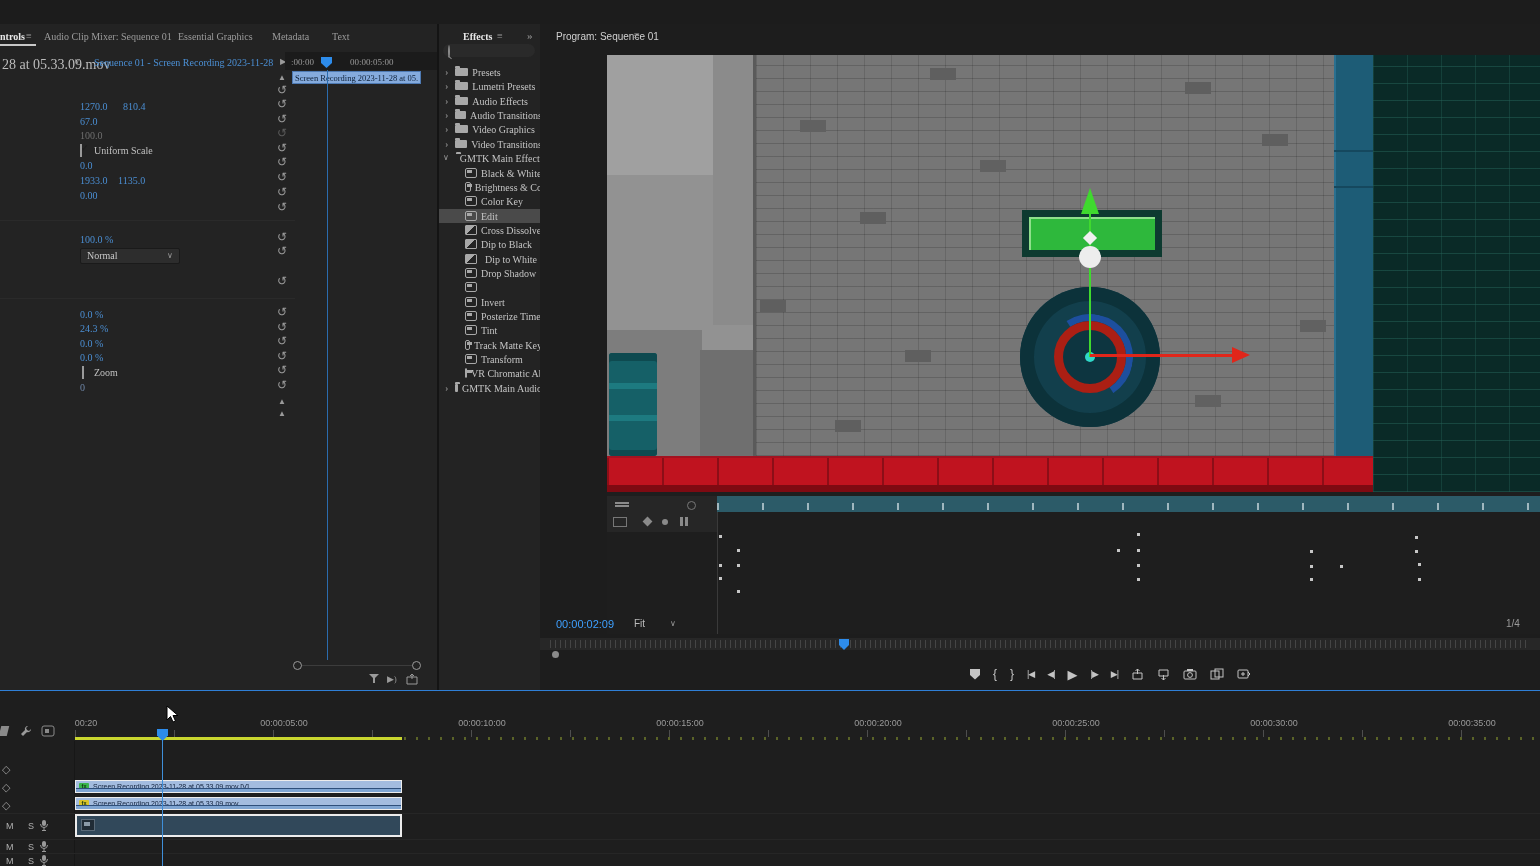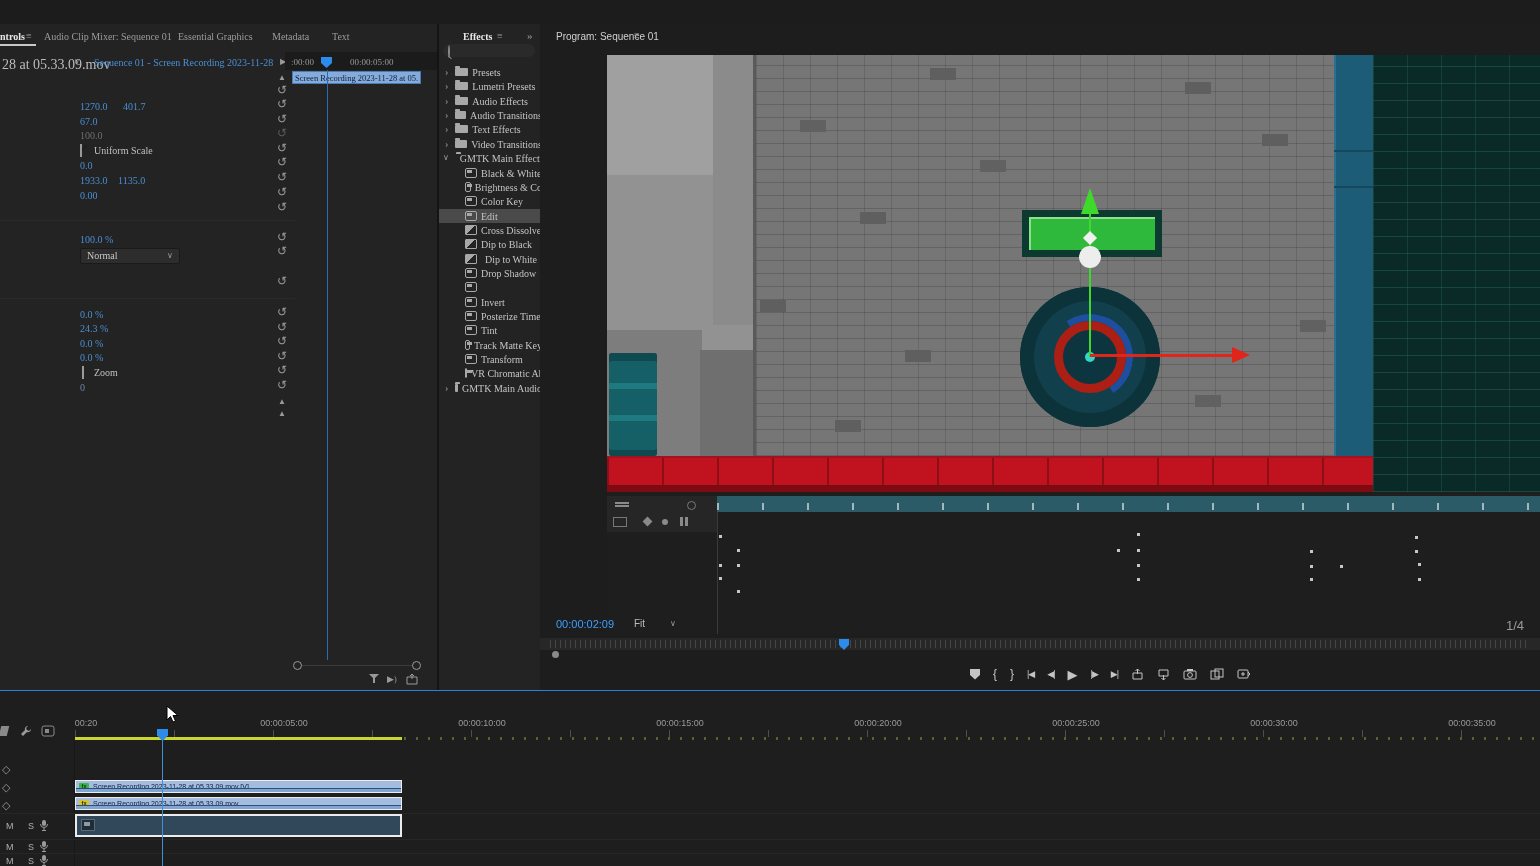--- a/index.html
+++ b/index.html
@@ -96,21 +96,21 @@
     <span class="abs reset" style="left:277px;top:273px;">↺</span>
     <span class="abs reset" style="left:277px;top:287px;">↺</span>
     <span class="abs reset" style="left:277px;top:302px;">↺</span>
     <span class="abs reset" style="left:277px;top:316px;">↺</span>
     <span class="abs reset" style="left:277px;top:331px;">↺</span>
     <span class="abs ico" style="left:278px;top:349px;font-size:8px;">▲</span>
     <span class="abs ico" style="left:278px;top:361px;font-size:8px;">▲</span>
 
     
     <span class="abs blue" style="left:80px;top:53px;">1270.0</span>
-    <span class="abs blue" style="left:123px;top:53px;">401.7</span>
+    <span class="abs blue" style="left:123px;top:53px;">810.4</span>
     <span class="abs blue" style="left:80px;top:68px;">67.0</span>
     <span class="abs dim2" style="left:80px;top:82px;text-align:right;">100.0</span>
     <span class="abs cb checked" style="left:80px;top:97px;"></span>
     <span class="abs" style="left:94px;top:97px;color:#c0c0c0;">Uniform Scale</span>
     <span class="abs blue" style="left:80px;top:112px;">0.0</span>
     <span class="abs blue" style="left:80px;top:127px;">1933.0</span>
     <span class="abs blue" style="left:118px;top:127px;">1135.0</span>
     <span class="abs blue" style="left:80px;top:142px;">0.00</span>
 
     <div class="abs" style="left:0;top:172px;width:295px;height:1px;background:#2a2a2a;"></div>
@@ -174,21 +174,21 @@
         <span class="lbl" style="margin-left:4px;">Audio Effects</span>
       </div>
     <div class="treerow" style="top:84px;">
         <span class="ico" style="margin-left:6px;">›</span>
         <span class="folder" style="margin-left:7px;"></span>
         <span class="lbl" style="margin-left:4px;">Audio Transitions</span>
       </div>
     <div class="treerow" style="top:98px;">
         <span class="ico" style="margin-left:6px;">›</span>
         <span class="folder" style="margin-left:7px;"></span>
-        <span class="lbl" style="margin-left:4px;">Text Effects</span>
+        <span class="lbl" style="margin-left:4px;">Video Graphics</span>
       </div>
     <div class="treerow" style="top:113px;">
         <span class="ico" style="margin-left:6px;">›</span>
         <span class="folder" style="margin-left:7px;"></span>
         <span class="lbl" style="margin-left:4px;">Video Transitions</span>
       </div>
     <div class="treerow" style="top:127px;">
         <span class="ico" style="margin-left:4px;font-size:8px;">∨</span>
         <span class="folder" style="margin-left:7px;"></span>
         <span class="lbl" style="margin-left:4px;">GMTK Main Effects</span>
@@ -359,21 +359,21 @@
         </div>
 
       </div>
     </div>
 
     <span class="abs tc" style="left:16px;top:594px;font-size:11px;">00:00:02:09</span>
     <div class="abs" style="left:90px;top:592px;width:62px;height:15px;">
       <span class="abs" style="left:4px;top:2px;color:#bbbbbb;">Fit</span>
       <span class="abs ico" style="left:40px;top:3px;font-size:8px;">∨</span>
     </div>
-    <span class="abs dim" style="left:966px;top:594px;font-size:13px;">1/4</span>
+    <span class="abs dim" style="left:966px;top:594px;font-size:10px;">1/4</span>
 
     <div class="abs" style="left:0;top:614px;width:1000px;height:12px;background:#272727;">
       <div class="abs" style="left:10px;top:2px;width:980px;height:8px;background:repeating-linear-gradient(90deg,#454545 0 1px,transparent 1px 5px);"></div>
       <div class="abs" style="left:299px;top:1px;width:10px;height:11px;background:#2d8ceb;clip-path:polygon(0 0,100% 0,100% 55%,50% 100%,0 55%);"></div>
     </div>
     <div class="abs" style="left:0;top:627px;width:1000px;height:6px;">
       <div class="abs" style="left:12px;top:0;width:7px;height:7px;border-radius:50%;background:#8a8a8a;"></div>
     </div>
 
     <div class="abs" style="left:430px;top:638px;width:560px;height:24px;display:flex;align-items:center;gap:13px;color:#c4c4c4;">

